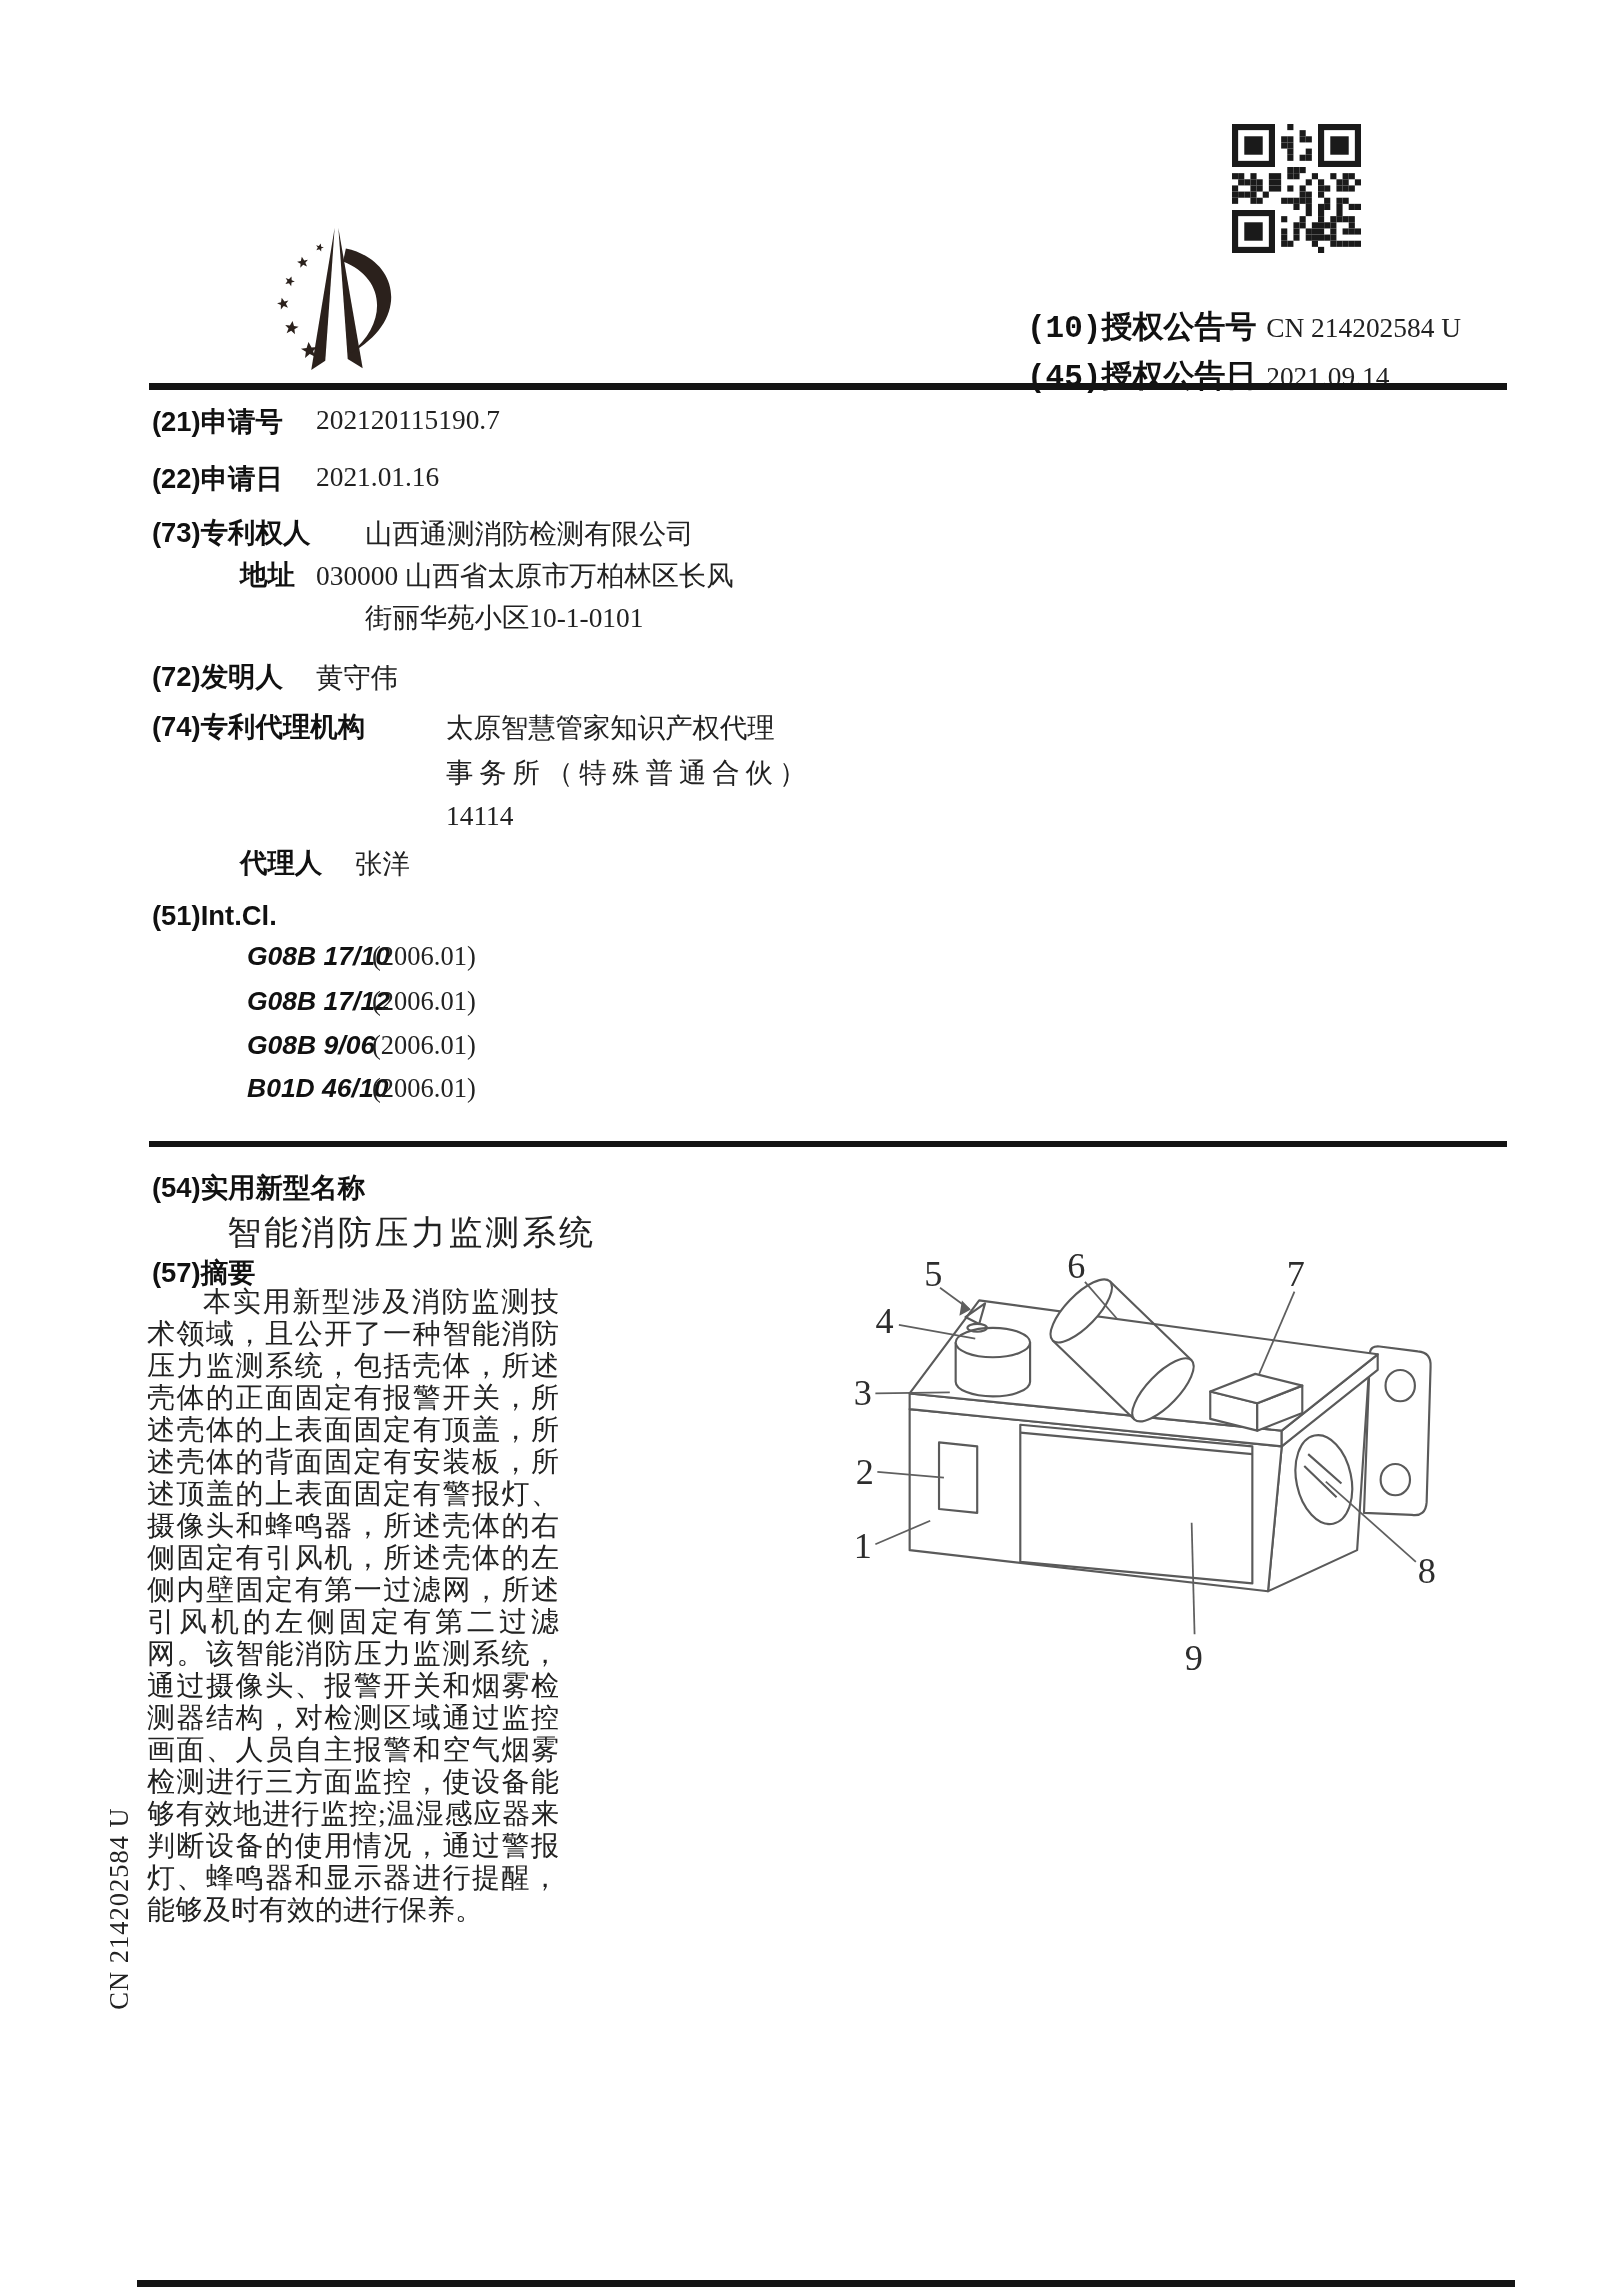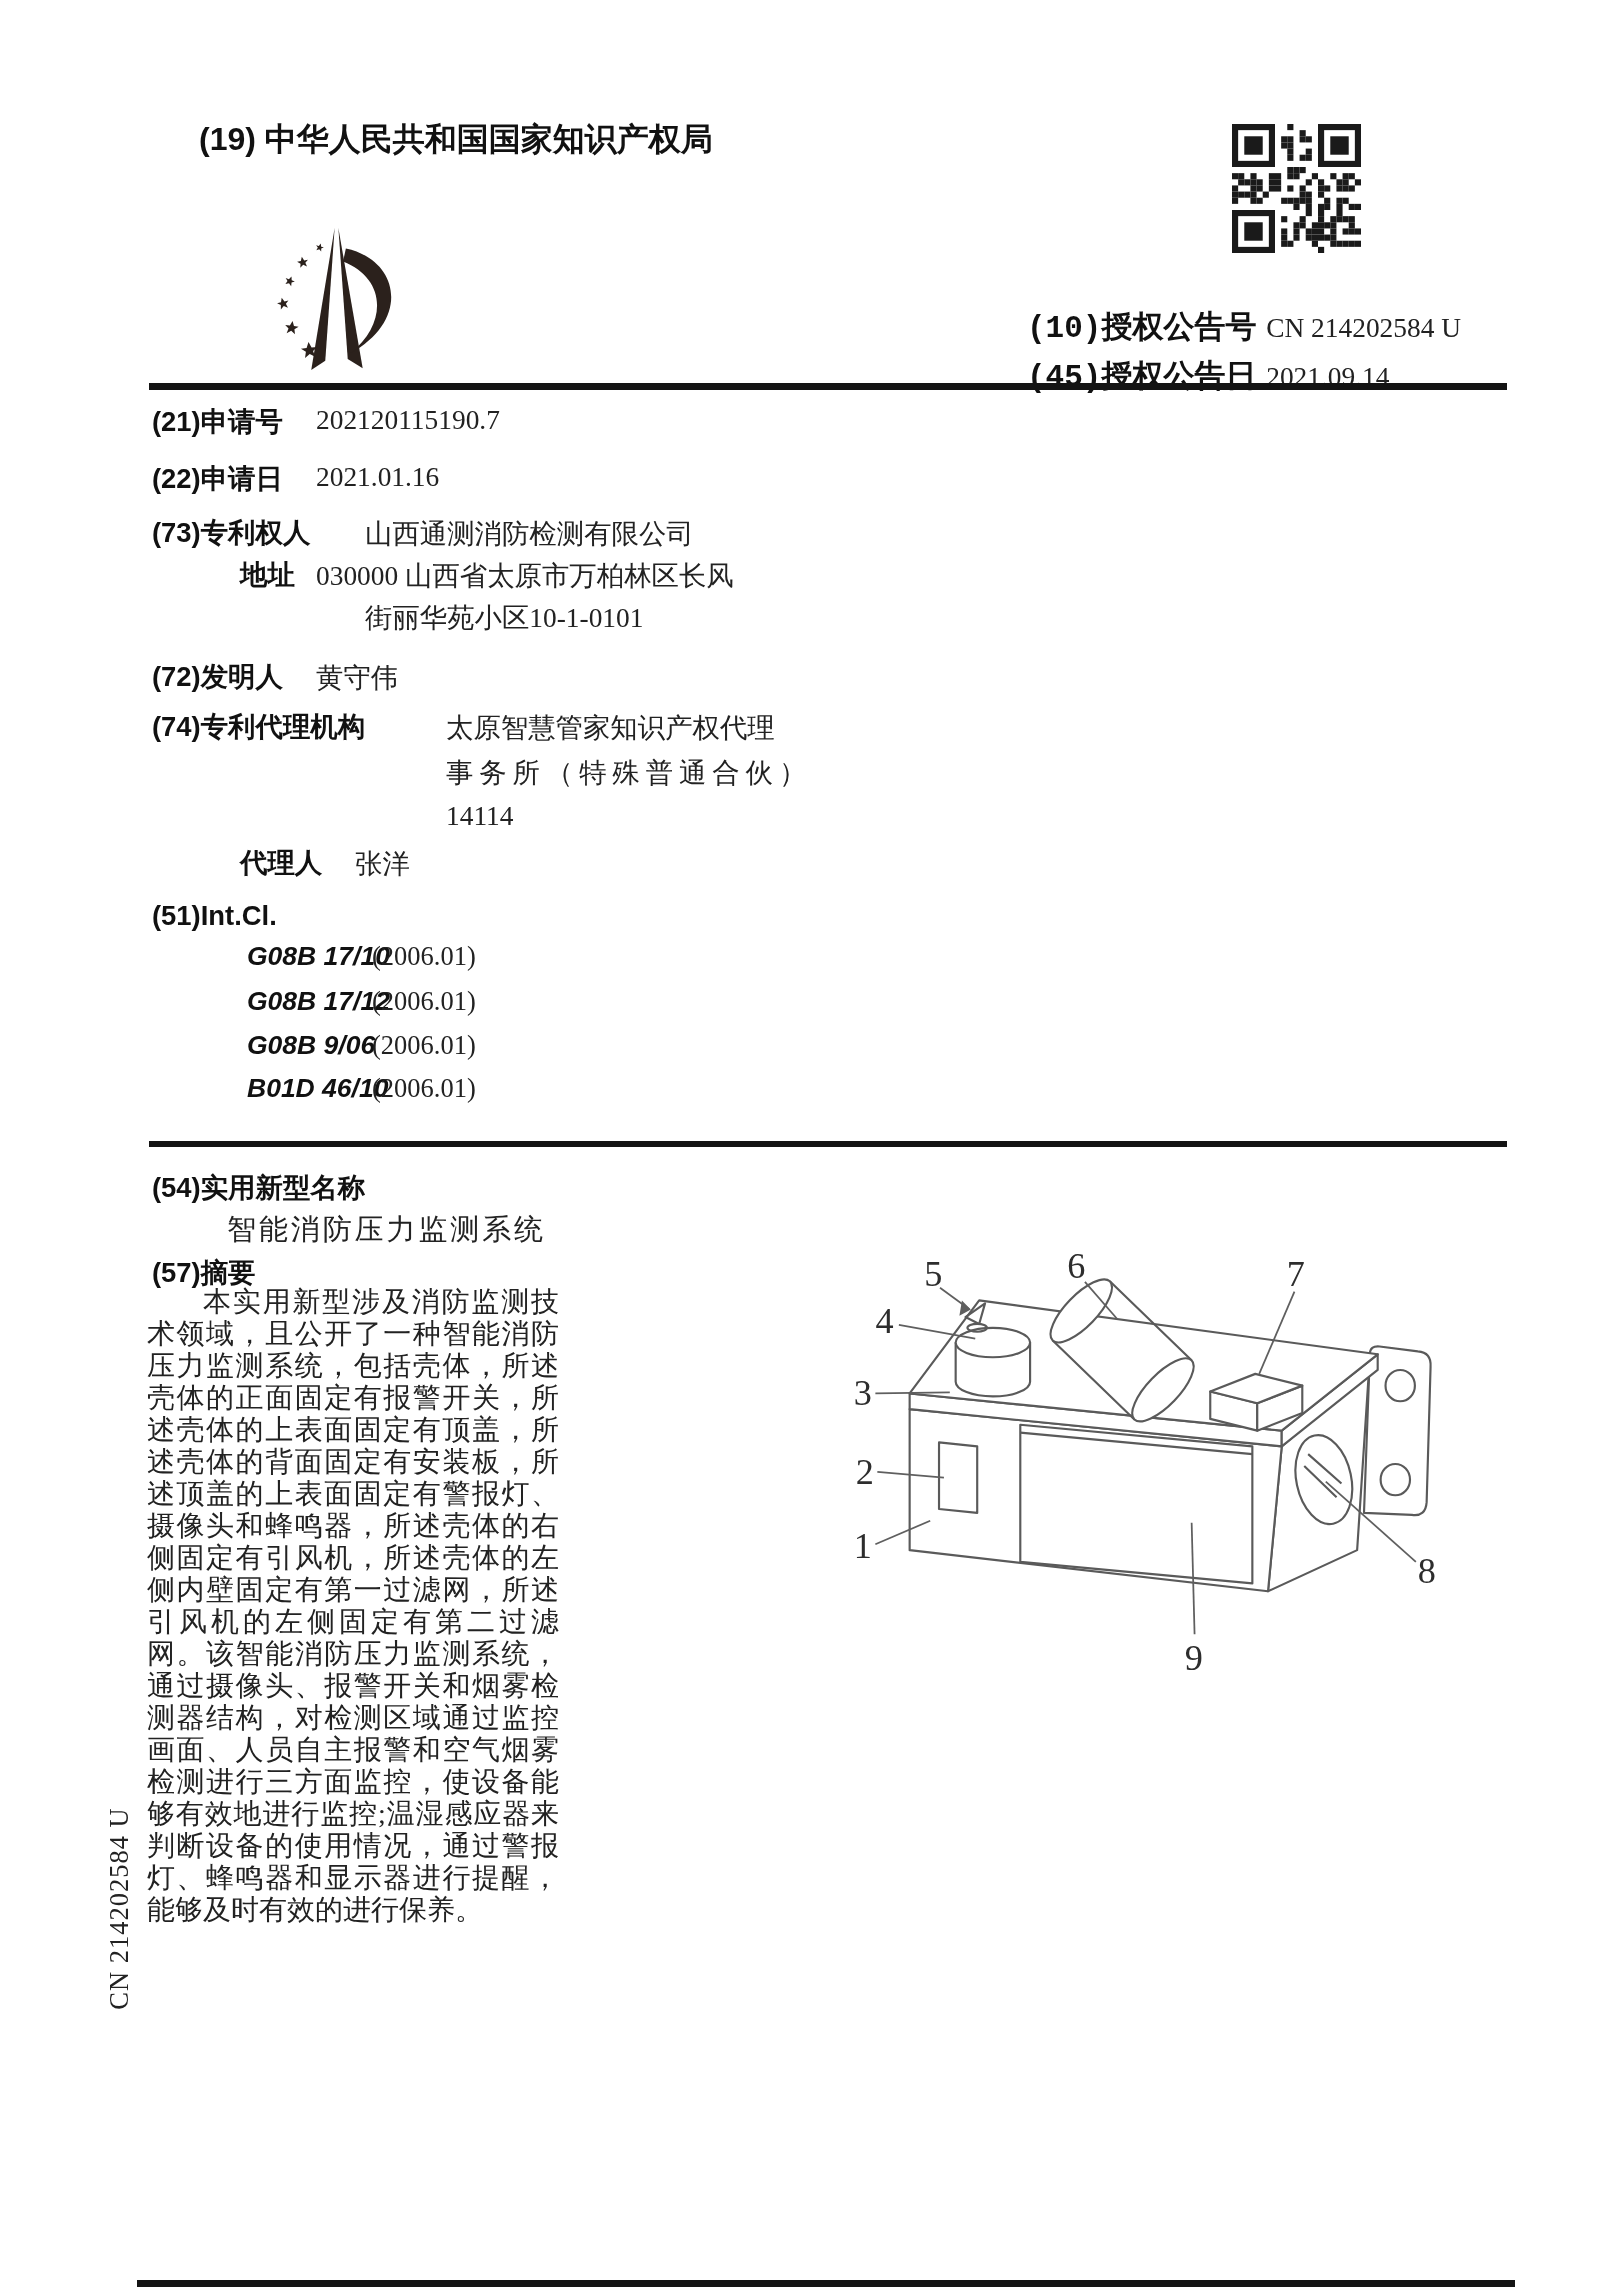--- a/index.html
+++ b/index.html
@@ -11,33 +11,32 @@
   .hdr-office{font-family:"Liberation Sans",sans-serif;font-weight:bold;font-size:32px;color:#111;white-space:nowrap;}
   .doc-title{font-family:"Liberation Sans",sans-serif;font-weight:bold;font-size:44px;letter-spacing:2px;color:#111;white-space:nowrap;}
   .publine{white-space:nowrap;}
   .publine .plbl{font-family:Liberation Mono, monospace;font-weight:bold;font-size:31px;color:#111;}
   .publine .pval{font-family:"Liberation Serif",serif;font-size:27.4px;color:#222;margin-left:9.8px;}
   .rule{position:absolute;background:#141414;}
   .intcl-code{font-family:"Liberation Sans",sans-serif;font-weight:bold;font-style:italic;font-size:26.5px;color:#111;display:inline-block;width:125px;white-space:nowrap;}
   .intcl-ver{font-family:"Liberation Serif",serif;font-size:26.5px;color:#222;white-space:nowrap;}
   .pages-info{display:flex;gap:33px;font-family:"Liberation Serif",serif;font-size:26.5px;color:#222;white-space:nowrap;}
   .sec-label{font-family:"Liberation Sans",sans-serif;font-weight:bold;font-size:27.4px;color:#111;white-space:nowrap;}
-  .ut-title{font-family:"Liberation Serif",serif;font-size:29px;letter-spacing:2.9px;color:#222;white-space:nowrap;}
+  .ut-title{font-family:"Liberation Serif",serif;font-size:34px;letter-spacing:2.9px;color:#222;white-space:nowrap;}
   .abstract{font-family:"Liberation Serif",serif;font-size:28px;line-height:32px;color:#222;
             width:412px;text-align:justify;text-indent:2em;margin:0;}
   .side-code{position:absolute;left:-27.4px;top:1892px;width:294px;height:33px;transform:rotate(-90deg);
              text-align:center;font-family:"Liberation Serif",serif;font-size:26.5px;letter-spacing:1px;color:#222;white-space:nowrap;}
   svg text{font-family:"Liberation Serif",serif;}
 </style>
 </head>
 <body>
 
 <div class="page">
 
-  <div class="abs hdr-office" style="left:199px;top:118px;"><span>(19)</span> <span>中华人民共和国国家知识产权局</span></div>
 
   <svg class="abs" style="left:1232px;top:124px;" width="129" height="129" viewBox="0 0 132.3 132.3">
     <g id="qr-code-cells" fill="#1a1a1a">
         <rect x="56.7" y="0.0" width="6.3" height="6.3"></rect>
         <rect x="69.3" y="6.3" width="6.3" height="6.3"></rect>
         <rect x="50.4" y="12.6" width="6.3" height="6.3"></rect>
         <rect x="56.7" y="12.6" width="6.3" height="6.3"></rect>
         <rect x="69.3" y="12.6" width="6.3" height="6.3"></rect>
         <rect x="75.6" y="12.6" width="6.3" height="6.3"></rect>
         <rect x="50.4" y="18.9" width="6.3" height="6.3"></rect>

